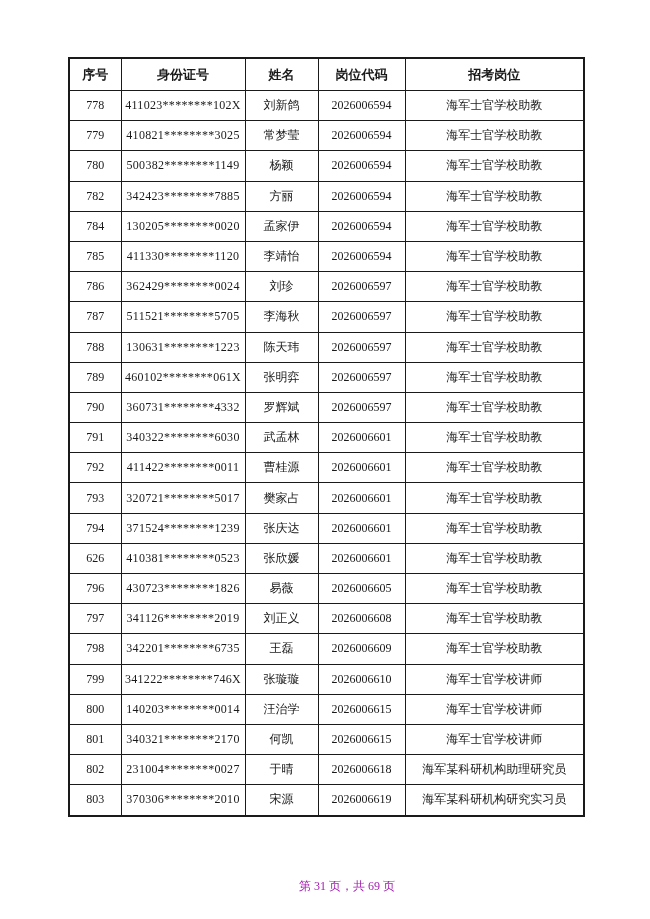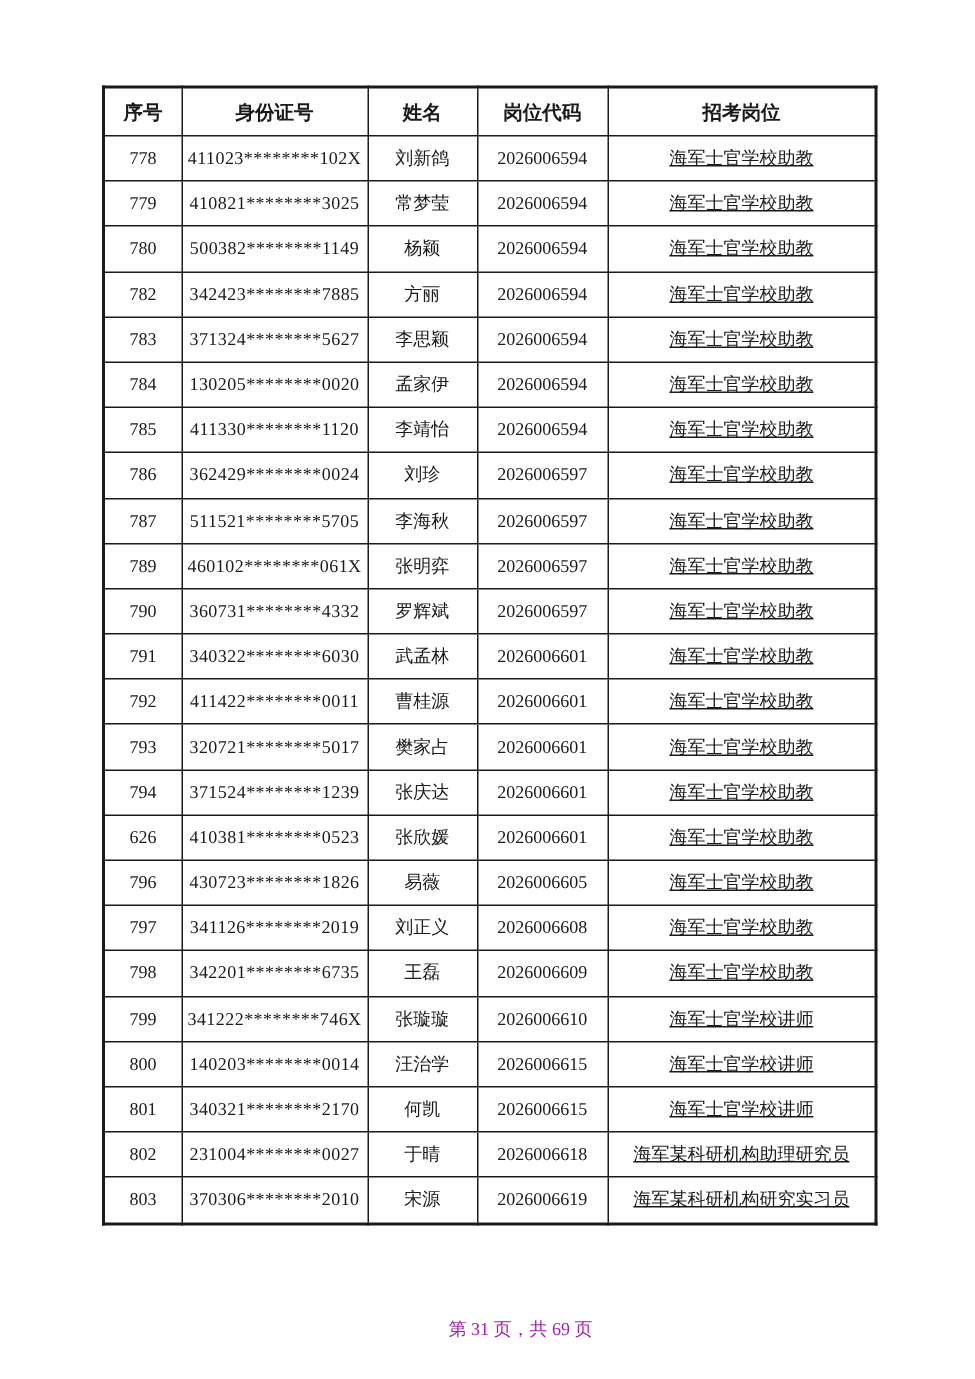--- a/index.html
+++ b/index.html
@@ -44,21 +44,20 @@
     height: 29.2px;
     font-size: 12px;
     font-weight: normal;
   }
   td.col1 {
     letter-spacing: 0.3px;
   }
   td.col4 {
     text-align: left;
     padding-left: 3px;
-    text-decoration: underline;
   }
   .footer {
     position: absolute;
     top: 878px;
     left: 0;
     width: 100%;
     text-align: center;
     font-size: 12px;
     color: #a21caf;
   }
@@ -108,27 +107,20 @@
           <td class="col4">海军士官学校助教</td>
         </tr>
         <tr>
           <td class="col0">782</td>
           <td class="col1">342423********7885</td>
           <td class="col2">方丽</td>
           <td class="col3">2026006594</td>
           <td class="col4">海军士官学校助教</td>
         </tr>
         <tr>
-          <td class="col0">783</td>
-          <td class="col1">371324********5627</td>
-          <td class="col2">李思颖</td>
-          <td class="col3">2026006594</td>
-          <td class="col4">海军士官学校助教</td>
-        </tr>
-        <tr>
           <td class="col0">784</td>
           <td class="col1">130205********0020</td>
           <td class="col2">孟家伊</td>
           <td class="col3">2026006594</td>
           <td class="col4">海军士官学校助教</td>
         </tr>
         <tr>
           <td class="col0">785</td>
           <td class="col1">411330********1120</td>
           <td class="col2">李靖怡</td>
@@ -139,20 +131,27 @@
           <td class="col0">786</td>
           <td class="col1">362429********0024</td>
           <td class="col2">刘珍</td>
           <td class="col3">2026006597</td>
           <td class="col4">海军士官学校助教</td>
         </tr>
         <tr>
           <td class="col0">787</td>
           <td class="col1">511521********5705</td>
           <td class="col2">李海秋</td>
+          <td class="col3">2026006597</td>
+          <td class="col4">海军士官学校助教</td>
+        </tr>
+        <tr>
+          <td class="col0">788</td>
+          <td class="col1">130631********1223</td>
+          <td class="col2">陈天玮</td>
           <td class="col3">2026006597</td>
           <td class="col4">海军士官学校助教</td>
         </tr>
         <tr>
           <td class="col0">789</td>
           <td class="col1">460102********061X</td>
           <td class="col2">张明弈</td>
           <td class="col3">2026006597</td>
           <td class="col4">海军士官学校助教</td>
         </tr>

